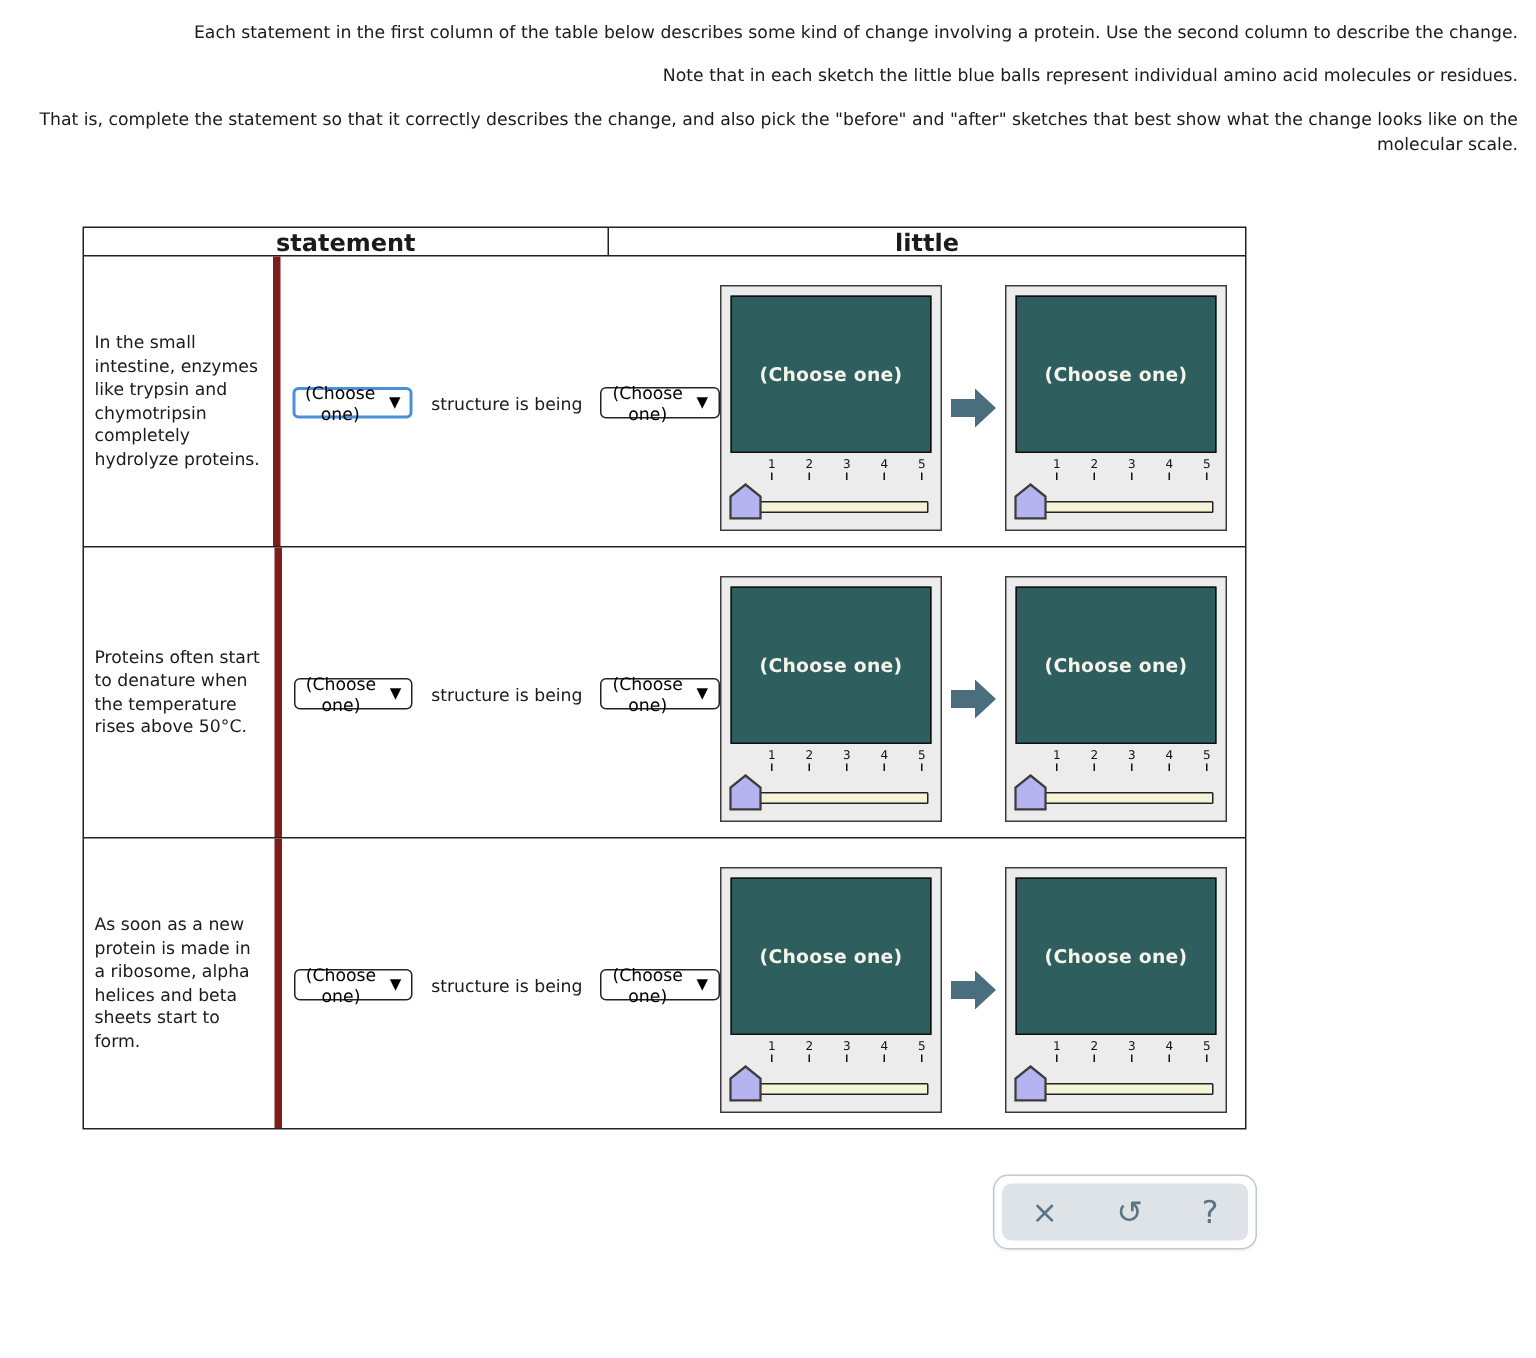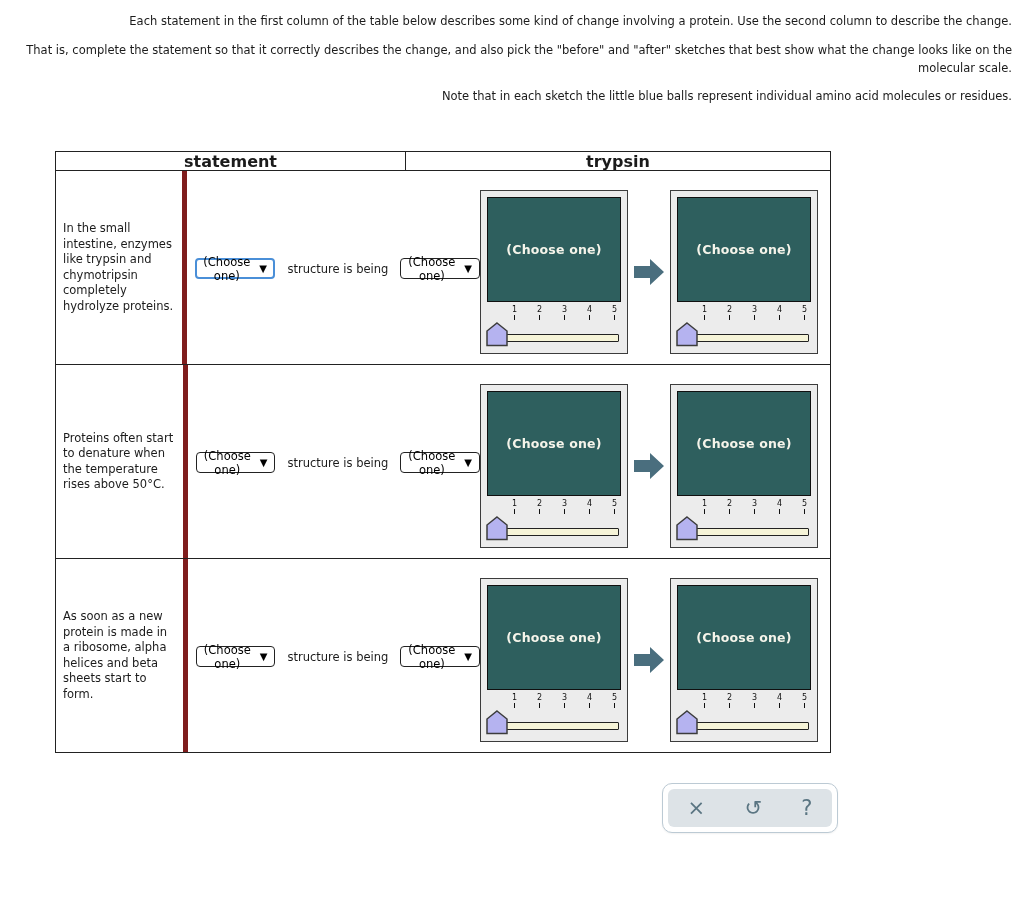--- a/index.html
+++ b/index.html
@@ -75,28 +75,28 @@
   .icon-btn {
     background:none; border:none; padding:0 8px; cursor:pointer;
     color:#5a7582; font-family:inherit; font-size:21px; line-height:1;
   }
 </style>
 </head>
 <body>
 
 <div class="instructions">
   <p>Each statement in the first column of the table below describes some kind of change involving a protein. Use the second column to describe the change.</p>
+  <p>Note that in each sketch the little blue balls represent individual amino acid molecules or residues.</p>
   <p>That is, complete the statement so that it correctly describes the change, and also pick the "before" and "after" sketches that best show what the change looks like on the molecular scale.</p>
-  <p>Note that in each sketch the little blue balls represent individual amino acid molecules or residues.</p>
 </div>
 
 <div class="qtable">
   <div class="thead">
     <div class="th th-statement">statement</div>
-    <div class="th th-change">trypsin</div>
+    <div class="th th-change">little</div>
   </div>
 
   <div class="trow">
     <div class="cell-statement">
       <p>In the small intestine, enzymes like trypsin and chymotripsin completely hydrolyze proteins.</p>
     </div>
     <div class="cell-change">
       <div class="dd-row">
         <button class="dropdown focused">
           <span>(Choose one)</span>

